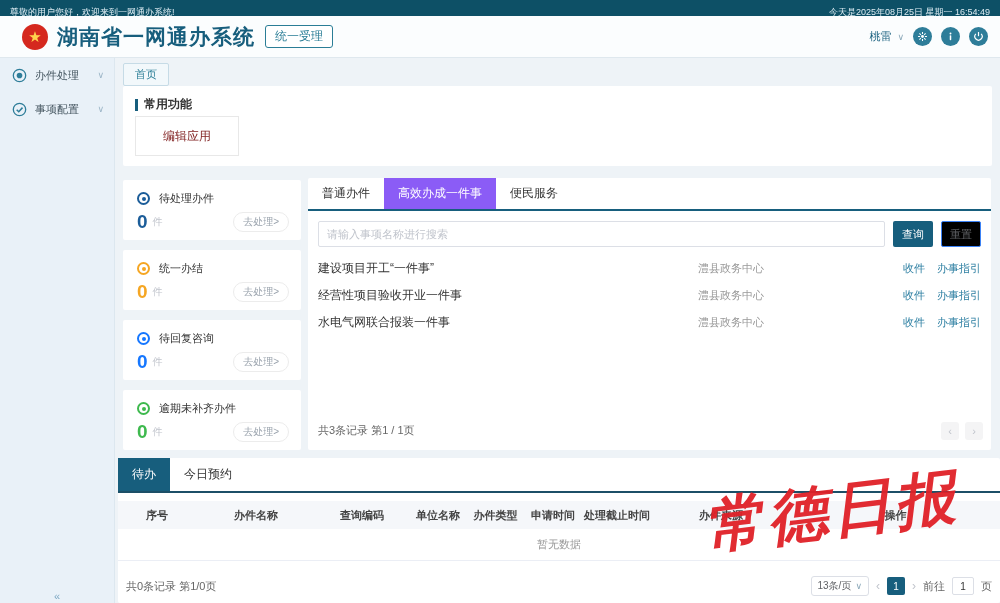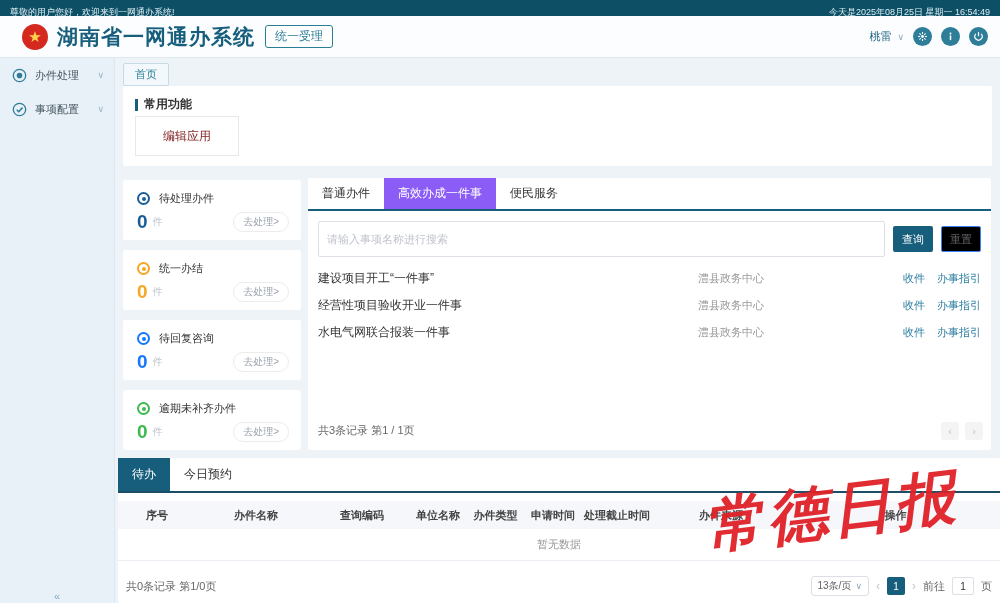--- a/index.html
+++ b/index.html
@@ -63,21 +63,21 @@
   .unit { font-size:10px; color:#c0c4cc; margin-left:5px; }
   .go-btn { margin-left:auto; font-size:10px; color:#9aa3ad; border:1px solid #ececec;
             border-radius:10px; padding:2px 9px; background:#fff; cursor:pointer; }
 
   
   .service-panel { top:120px; left:193px; width:683px; height:272px; }
   .sv-tabs { display:flex; border-bottom:2px solid #175e7d; }
   .sv-tab { padding:7px 14px; font-size:12px; color:#333; cursor:pointer; }
   .sv-tab.active { background:#8b5cf6; color:#fff; }
   .sv-search { display:flex; gap:8px; padding:10px 10px 0 10px; align-items:center; }
-  .sv-input { flex:1; height:36px; border:1px solid #dcdfe6; border-radius:2px; font-size:11px;
+  .sv-input { flex:1; height:26px; border:1px solid #dcdfe6; border-radius:2px; font-size:11px;
               padding:0 8px; color:#333; background:#fff; }
   .sv-input::placeholder { color:#c0c4cc; }
   .btn-query { width:40px; height:26px; background:#175e7d; color:#fff; border:none;
                border-radius:2px; font-size:11px; cursor:pointer; }
   .btn-reset { width:40px; height:26px; background:#000000; color:#606266; border:1px solid #3b82f6;
                border-radius:2px; font-size:11px; cursor:pointer; }
   .sv-list { padding:8px 10px 0; }
   .sv-row { display:flex; align-items:center; height:27px; font-size:12px; }
   .sv-name { color:#333; width:380px; }
   .sv-org { color:#999; font-size:11px; width:150px; }

